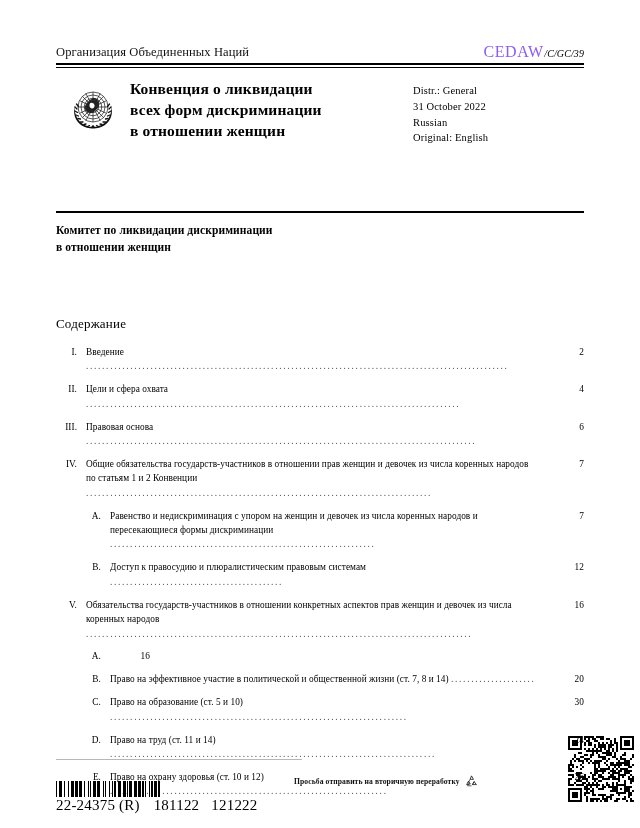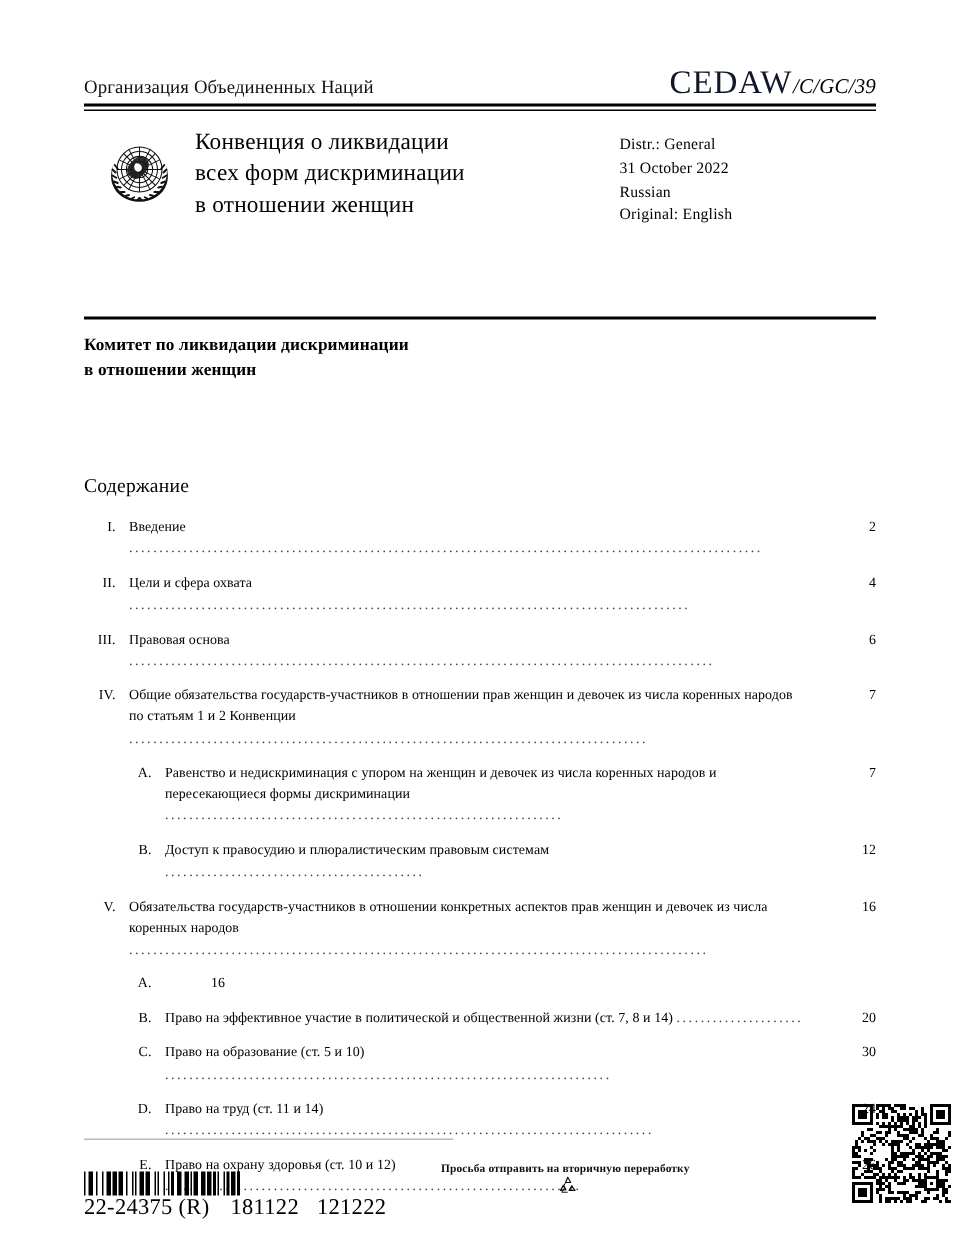--- a/index.html
+++ b/index.html
@@ -40,26 +40,26 @@
     letter-spacing: 0.1px;
     color: #111;
     line-height: 1.1;
   }
   .doc-symbol {
     display: flex;
     align-items: baseline;
     line-height: 1;
   }
   .doc-symbol .cedaw {
-    font-size: 22px;
+    font-size: 16px;
     letter-spacing: 0.6px;
-    color: #0f172a;
+    color: #8b5cf6;
   }
   .doc-symbol .suffix {
-    font-size: 14px;
+    font-size: 10px;
     font-style: italic;
     letter-spacing: 0.1px;
     color: #000;
     margin-left: 0.5px;
   }
   .rule-thick-thin {
     border-top: 2.2px solid #000;
     margin-top: 1px;
     padding-top: 1.6px;
   }
@@ -77,21 +77,21 @@
   .emblem-wrap {
     width: 74px;
     flex: 0 0 74px;
     display: flex;
     justify-content: center;
     padding-top: 2px;
   }
   .conv-title {
     flex: 1 1 auto;
     font-size: 15.5px;
-    font-weight: normal;
+    font-weight: bold;
     line-height: 1.36;
     letter-spacing: 0.15px;
     padding-top: 1px;
   }
   .distr-block {
     flex: 0 0 175px;
     font-size: 10.5px;
     line-height: 1.52;
     padding-top: 6px;
     padding-left: 4px;
@@ -215,21 +215,20 @@
   .recycle-note {
     position: absolute;
     top: 774px;
     left: 238px;
     display: flex;
     align-items: center;
     font-size: 7.6px;
     font-weight: bold;
     letter-spacing: 0.1px;
     color: #111;
-    flex-direction: column;
   }
   .recycle-sym {
     margin-left: 4px;
     width: 15px;
     height: 15px;
     flex: 0 0 15px;
   }
 
   .qr {
     position: absolute;

